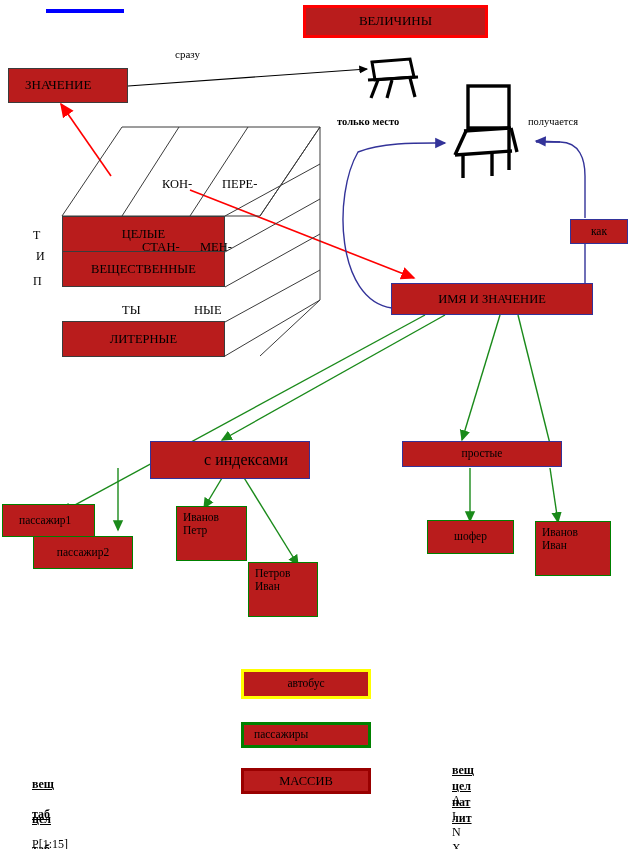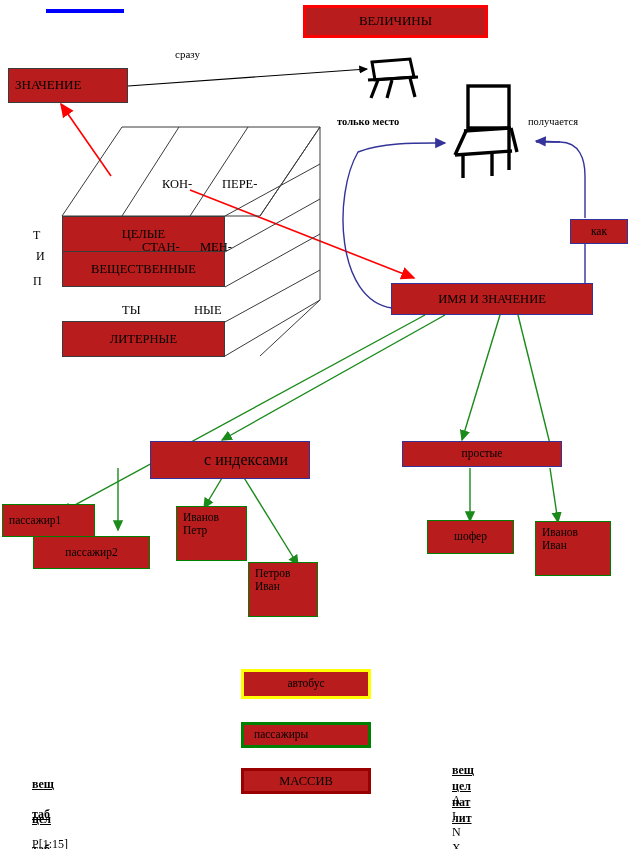--- a/index.html
+++ b/index.html
@@ -10,21 +10,21 @@
   }
   #stage{position:absolute;left:0;top:0;width:633px;height:849px;}
   svg#wires{position:absolute;left:0;top:0;width:633px;height:849px;pointer-events:none;}
 
   .box{
     position:absolute;background:#b91c1c;box-sizing:border-box;
     display:flex;align-items:center;justify-content:center;
     font-family:"Liberation Serif", serif;text-align:center;
     color:#000;line-height:1.15;z-index:5;
   }
-  .box.left{justify-content:flex-start;padding-left:6px;text-align:left;}
+  .box.left{justify-content:flex-start;padding-left:16px;text-align:left;}
   .box.topleft{align-items:flex-start;justify-content:flex-start;padding:4px 0 0 6px;text-align:left;}
 
   .b-black{border:1px solid #3b3b3b;}
   .b-red{border:3px solid #ff0000;}
   .b-blue{border:1px solid #333399;}
   .b-green{border:1px solid #008000;}
   .b-green-thick{border:3px solid #008000;}
   .b-yellow-thick{border:3px solid #ffff00;}
   .b-darkred-thick{border:3px solid #990000;}
 
@@ -199,21 +199,21 @@
   </div>
 
   <div class="box b-blue" style="left:402px;top:441px;width:160px;height:26px;font-size:11.5px;">
     <span>простые</span>
   </div>
 
   <div class="box b-green left" style="left:2px;top:504px;width:93px;height:33px;font-size:11.5px;">
     <span>пассажир1</span>
   </div>
 
-  <div class="box b-green" style="left:33px;top:536px;width:117px;height:33px;font-size:11.5px;">
+  <div class="box b-green" style="left:33px;top:536px;width:100px;height:33px;font-size:11.5px;">
     <span>пассажир2</span>
   </div>
 
   <div class="box b-green topleft" style="left:176px;top:506px;width:71px;height:55px;font-size:11.5px;">
     <div>
       <div>Иванов</div>
       <div>Петр</div>
     </div>
   </div>
 

